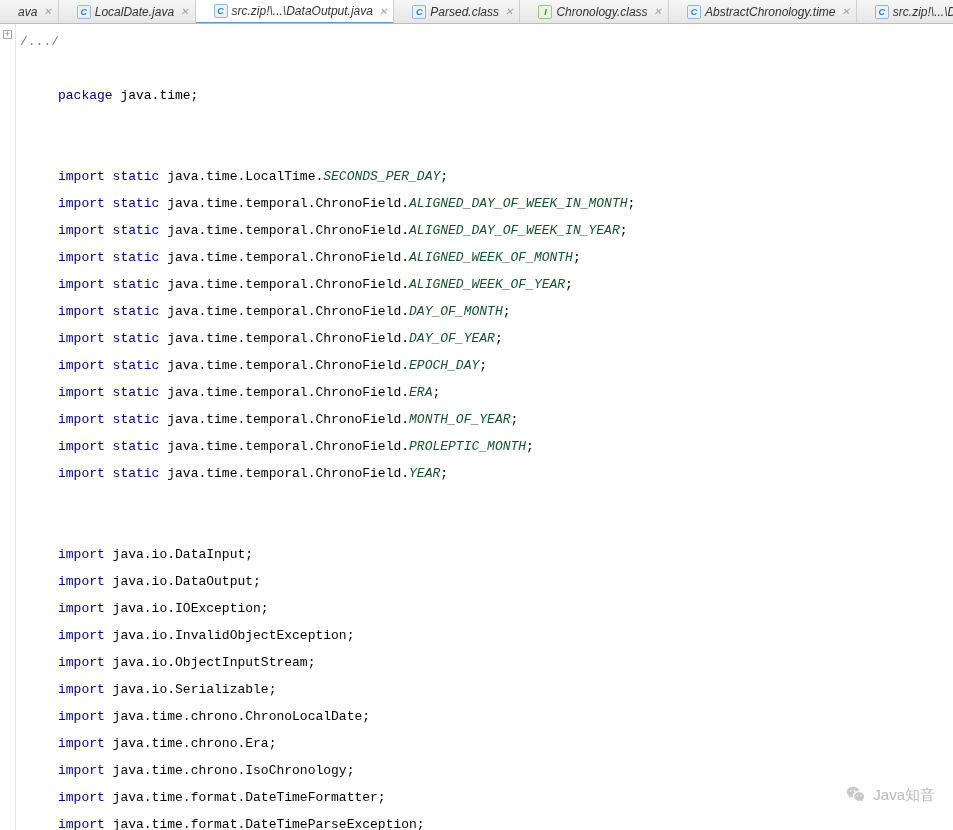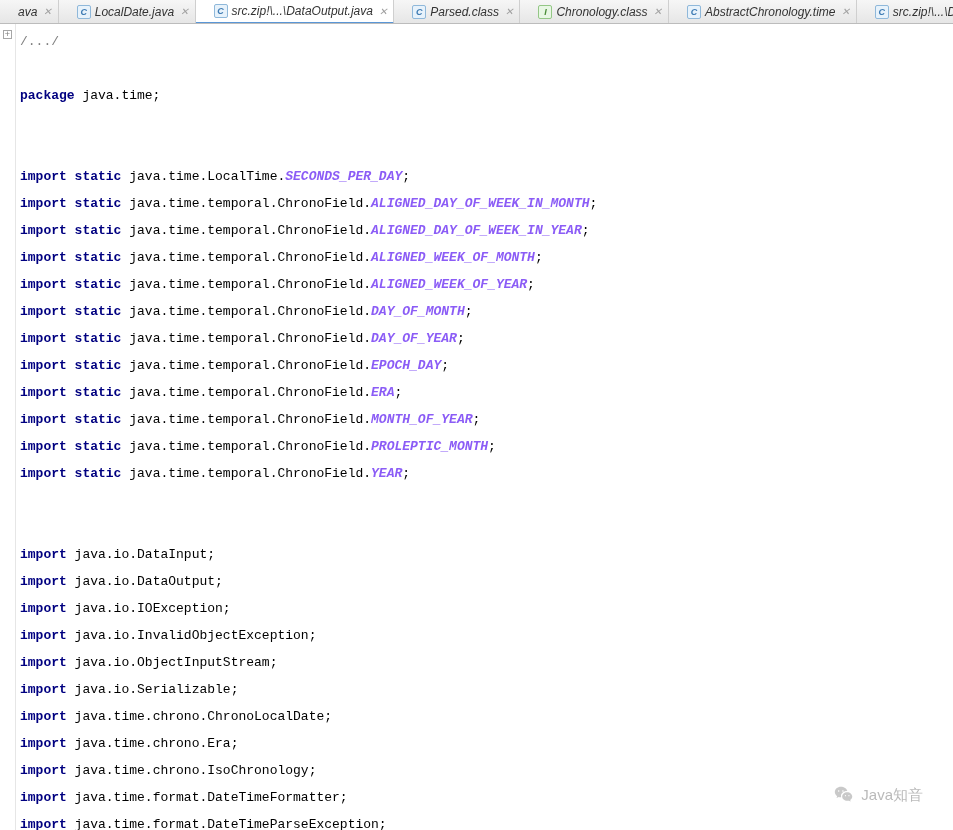--- a/index.html
+++ b/index.html
@@ -91,25 +91,25 @@
     font-family: Arial, sans-serif;
     cursor: pointer;
   }
   .code {
     padding: 4px 0 0 4px;
     white-space: pre;
     color: #000000;
   }
   .code-line { min-height: 27px; }
   .cm  { color: #808080; font-style: normal; }
-  .kw  { color: #000080; font-weight: bold; }
-  .sc  { font-style: italic; color: #8b5cf6; font-weight: bold; }
+  .kw  { color: #000080; font-weight: normal; margin-left: 38px; }
+  .sc  { font-style: italic; color: #14532d; font-weight: normal; }
   .watermark {
     position: fixed;
-    right: 30px;
+    right: 18px;
     bottom: 24px;
     display: flex;
     align-items: center;
     opacity: 0.45;
     gap: 6px;
     pointer-events: none;
   }
   .watermark .wm-icon {
     width: 22px;
     height: 22px;

